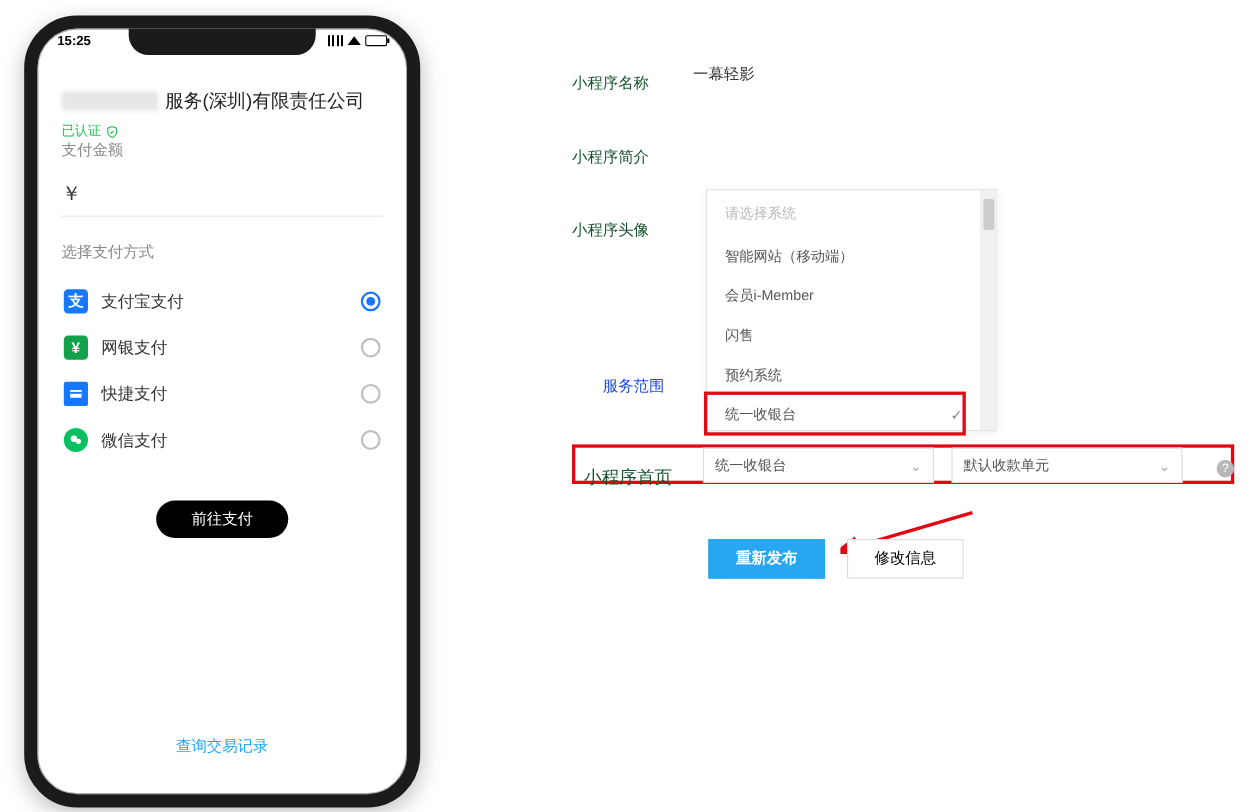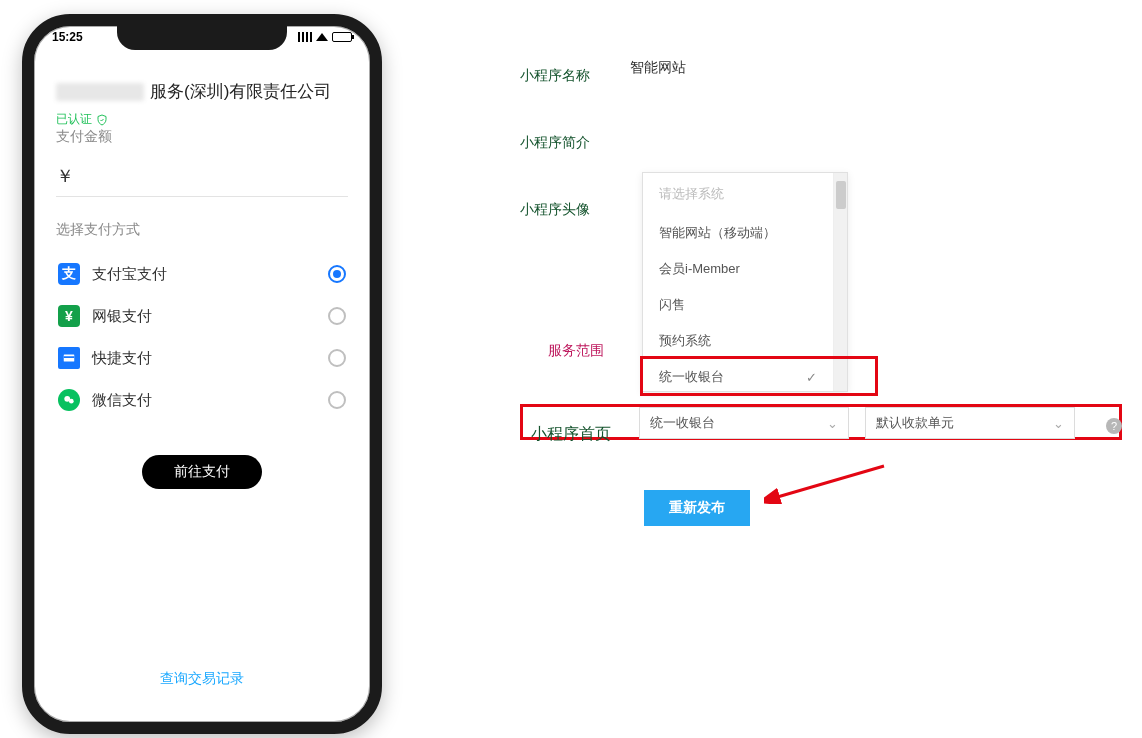--- a/index.html
+++ b/index.html
@@ -67,21 +67,21 @@
     .pay-btn { margin:34px auto 0 auto; width:120px; height:34px; background:#000000; color:#fff; border:none; border-radius:17px; font-size:14px; display:block; }
     .query-link { position:absolute; bottom:34px; left:0; right:0; text-align:center; color:#1aa8ff; font-size:14px; }
 
     
     .form-area { position:absolute; left:520px; top:50px; width:600px; font-size:14px; color:#555; }
     .form-row { display:flex; align-items:center; min-height:34px; margin-bottom:32px; }
     .flabel { width:110px; color:#14532d;margin-top:17px; }
     .fvalue { color:#333; }
 
     .dropdown-open {
-      position:absolute; left:642px; top:172px; width:206px; height:220px;
+      position:absolute; left:642px; top:172px; width:264px; height:220px;
       background:#fff; border:1px solid #e0e0e0; box-shadow:0 2px 8px rgba(0,0,0,0.08);
       display:flex;
     }
     .dropdown-list { flex:1; overflow:hidden; }
     .dd-placeholder { padding:12px 16px; color:#bbb; font-size:13px; }
     .dd-opt { padding:9px 16px; color:#555; font-size:13px; cursor:pointer; display:flex; align-items:center; }
     .dd-check { margin-left:auto; color:#888; }
     .dd-scrollbar { width:14px; background:#f1f1f1; border-left:1px solid #eee; position:relative; }
     .dd-thumb { position:absolute; top:8px; left:2px; width:10px; height:28px; background:#ccc; border-radius:2px; }
 
@@ -95,21 +95,21 @@
     .sel2 { width:210px; }
     .help-icon { position:absolute; left:1106px; top:418px; width:16px; height:16px; border-radius:50%; background:#b7b7b7; color:#fff; font-size:11px; display:flex; align-items:center; justify-content:center; }
 
     .btn-row { position:absolute; left:644px; top:490px; display:flex; gap:20px; }
     .btn { height:36px; padding:0 24px; font-size:14px; border:1px solid #dcdcdc; background:#fff; cursor:pointer; display:flex; align-items:center; }
     .btn-primary { background:#27a7f2; border-color:#27a7f2; color:#fff;font-weight:bold; }
 
     .arrow { position:absolute; left:764px; top:458px; width:130px; height:46px; pointer-events:none; }
     .arrow svg { width:100%; height:100%; }
 
-    .svc-label { position:absolute; left:548px; top:342px; font-size:14px; color:#be185d; }
+    .svc-label { position:absolute; left:548px; top:342px; font-size:14px; color:#1d4ed8; }
   </style>
 </head>
 <body>
 
 <div class="phone">
   <div class="notch"></div>
   <div class="status-bar">
     <span>15:25</span>
     <span class="status-right">
       <span class="signal"></span>
@@ -170,21 +170,21 @@
     </div>
 
     <button class="pay-btn">前往支付</button>
     <div class="query-link">查询交易记录</div>
   </div>
 </div>
 
 <div class="form-area">
   <div class="form-row">
     <span class="flabel">小程序名称</span>
-    <span class="fvalue">智能网站</span>
+    <span class="fvalue">一幕轻影</span>
   </div>
   <div class="form-row">
     <span class="flabel">小程序简介</span>
   </div>
   <div class="form-row">
     <span class="flabel">小程序头像</span>
   </div>
 </div>
 
 <div class="svc-label">服务范围</div>
@@ -227,13 +227,14 @@
         <marker id="ah" markerWidth="10" markerHeight="10" refX="2" refY="3" orient="auto">
           <path d="M0,0 L0,6 L8,3 Z" fill="#e30613"></path>
         </marker>
       </defs>
       <line x1="120" y1="8" x2="10" y2="40" stroke="#e30613" stroke-width="3" marker-end="url(#ah)"></line>
     </svg>
 </div>
 
 <div class="btn-row">
   <button class="btn btn-primary">重新发布</button>
+  <button class="btn">修改信息</button>
 </div>
 
 </body></html>

